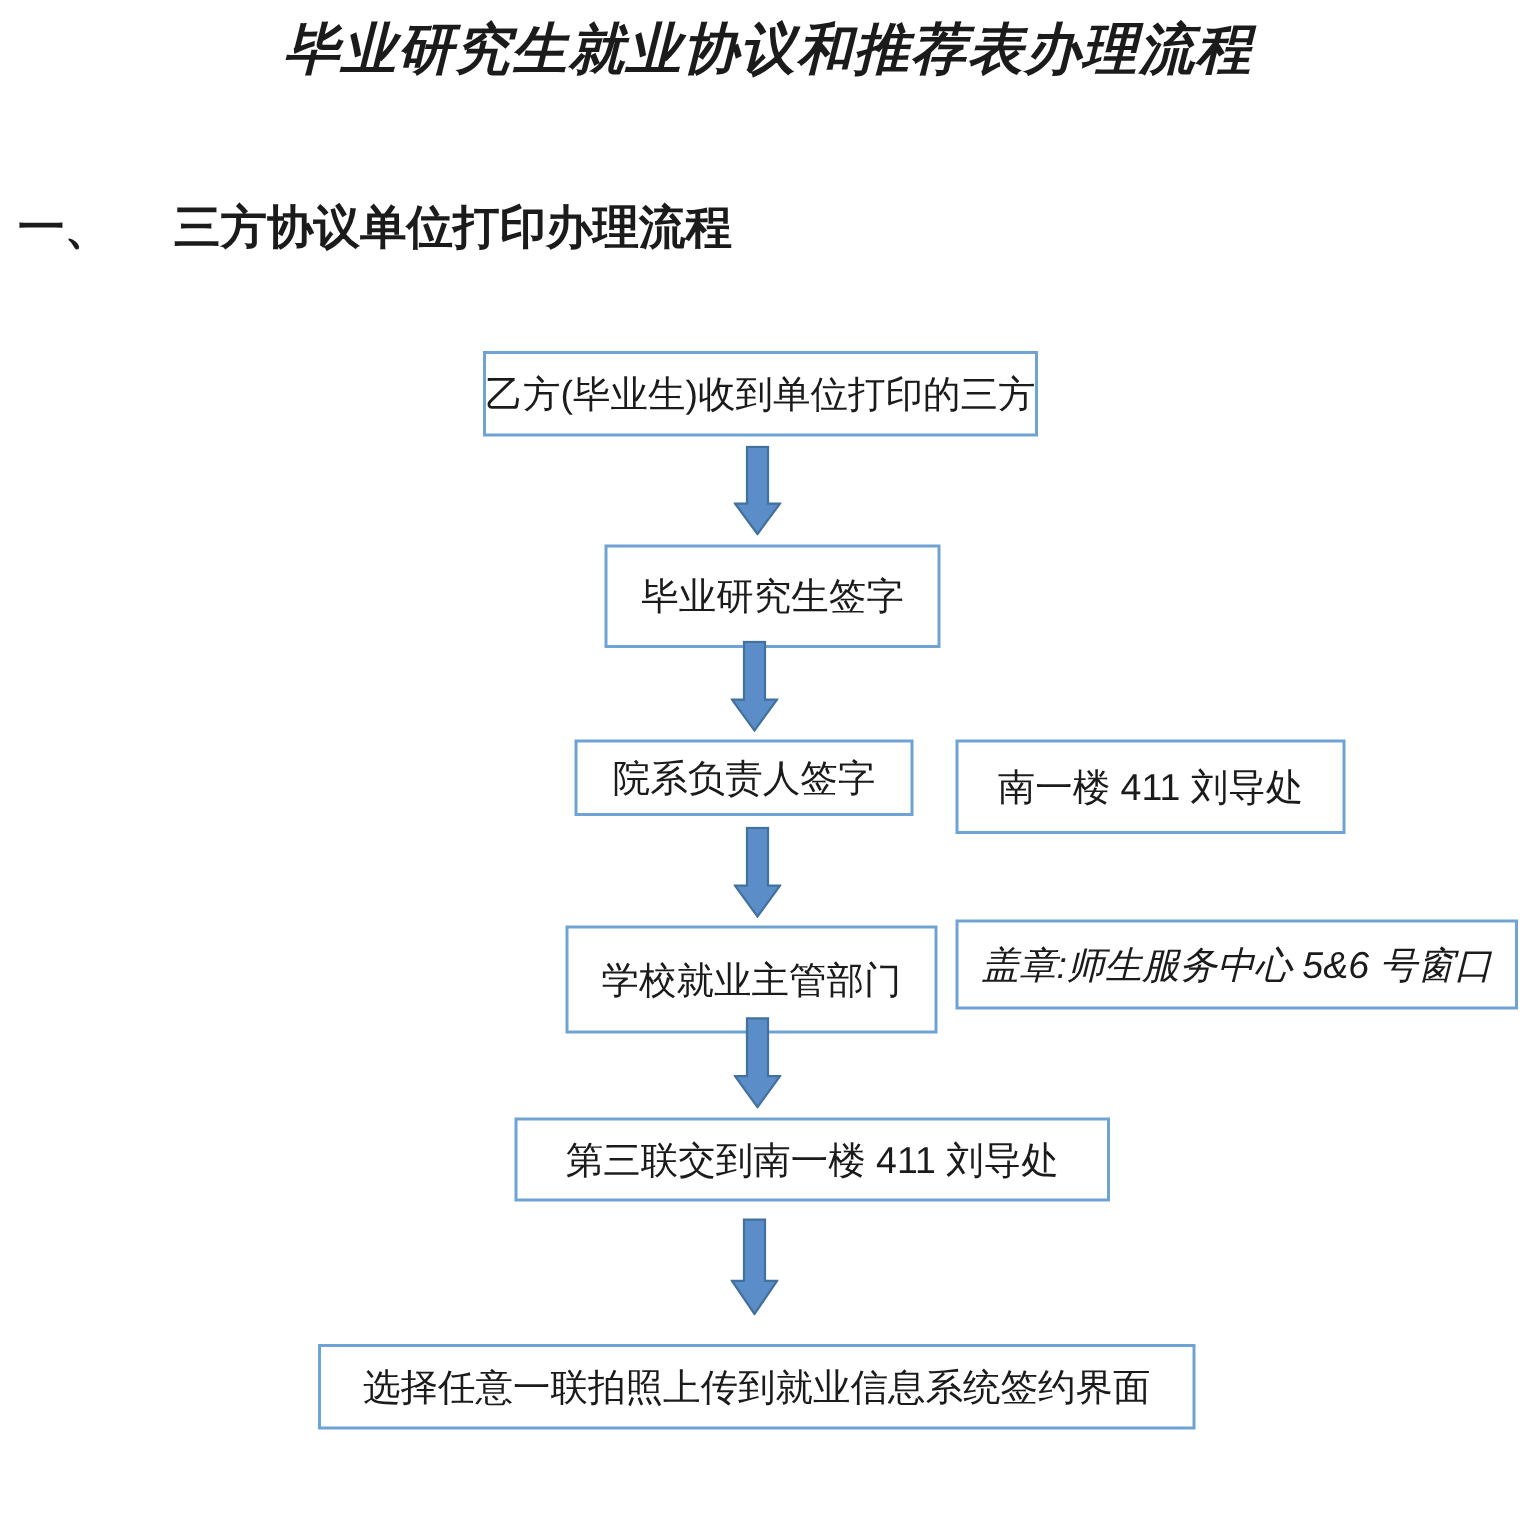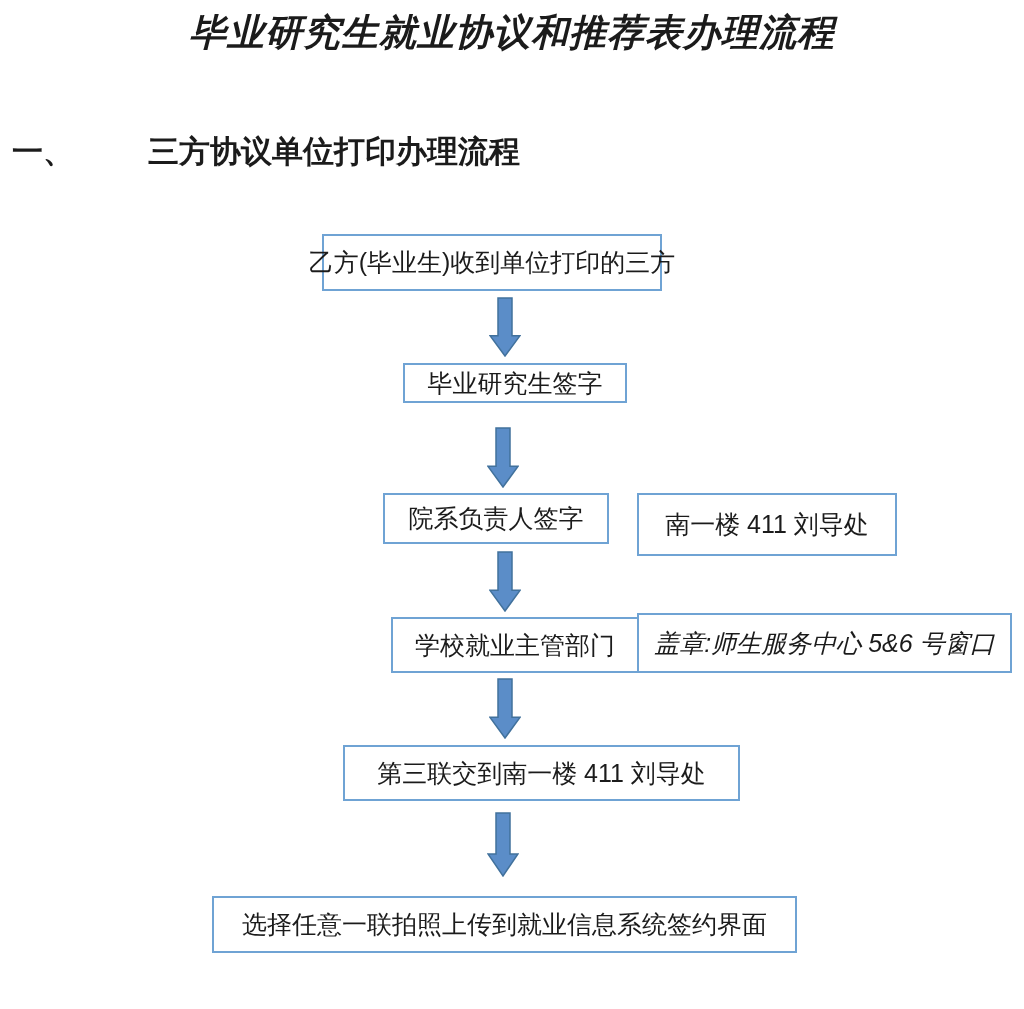--- a/index.html
+++ b/index.html
@@ -33,40 +33,40 @@
     left: 12px;
     font-size: 31px;
     font-weight: bold;
     white-space: nowrap;
   }
   .section-heading .sec-num {
     display: inline-block;
   }
   .section-heading .sec-text {
     display: inline-block;
-    margin-left: 74px;
+    margin-left: 42px;
   }
   .flow-box {
     position: absolute;
     box-sizing: border-box;
     border: 2px solid #6fa3d4;
     background: #ffffff;
     display: flex;
     align-items: center;
     justify-content: center;
     font-size: 25px;
     white-space: nowrap;
     text-align: center;
   }
   
-  .box-step1 { left: 322px; top: 234px; width: 340px; height: 57px; }
-  .box-step2 { left: 403px; top: 363px; width: 224px; height: 40px; text-align: center; }
+  .box-step1 { left: 322px; top: 234px; width: 370px; height: 57px; }
+  .box-step2 { left: 403px; top: 363px; width: 224px; height: 69px; text-align: center; }
   .box-step3 { left: 383px; top: 493px; width: 226px; height: 51px; text-align: center; }
   .box-note3 { left: 637px; top: 493px; width: 260px; height: 63px; }
-  .box-step4 { left: 377px; top: 617px; width: 248px; height: 56px; margin-left: 14px; }
+  .box-step4 { left: 377px; top: 617px; width: 248px; height: 72px; }
   .box-note4 { left: 637px; top: 613px; width: 375px; height: 60px; font-style: italic; }
   .box-step5 { left: 343px; top: 745px; width: 397px; height: 56px; }
   .box-step6 { left: 212px; top: 896px; width: 585px; height: 57px; }
   .flow-arrow {
     position: absolute;
     width: 32px;
   }
   .arrow-1 { left: 489px; top: 297px; height: 60px; }
   .arrow-2 { left: 487px; top: 427px; height: 61px; }
   .arrow-3 { left: 489px; top: 551px; height: 61px; }

